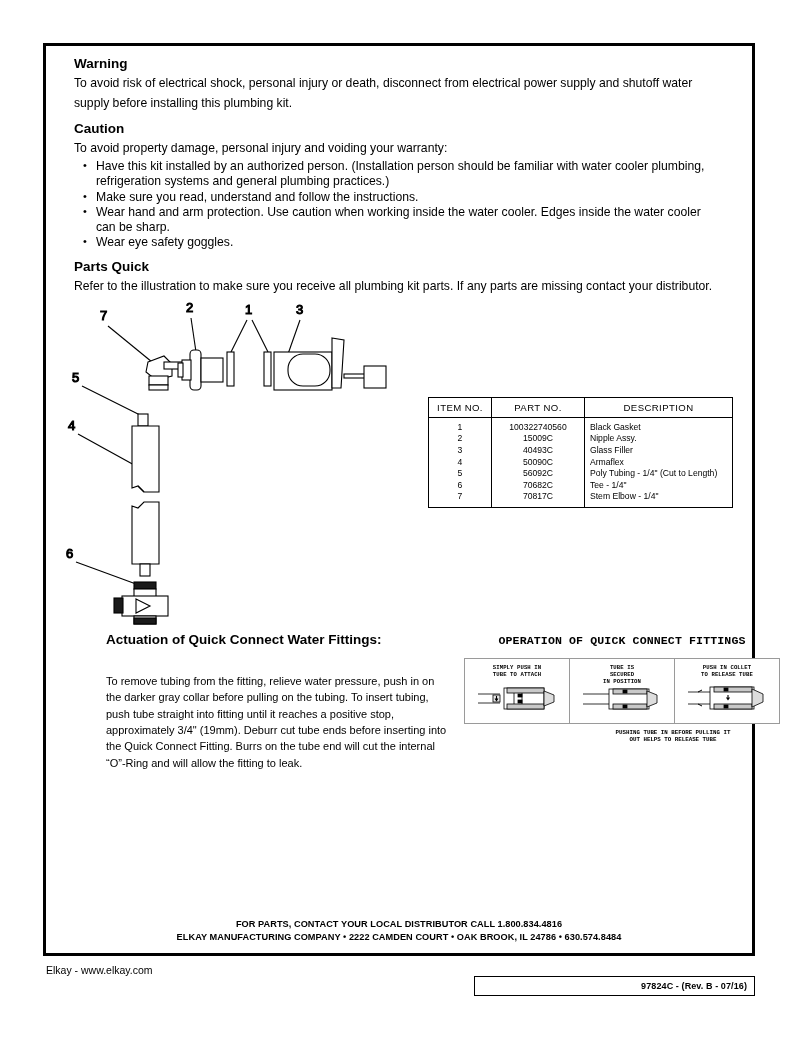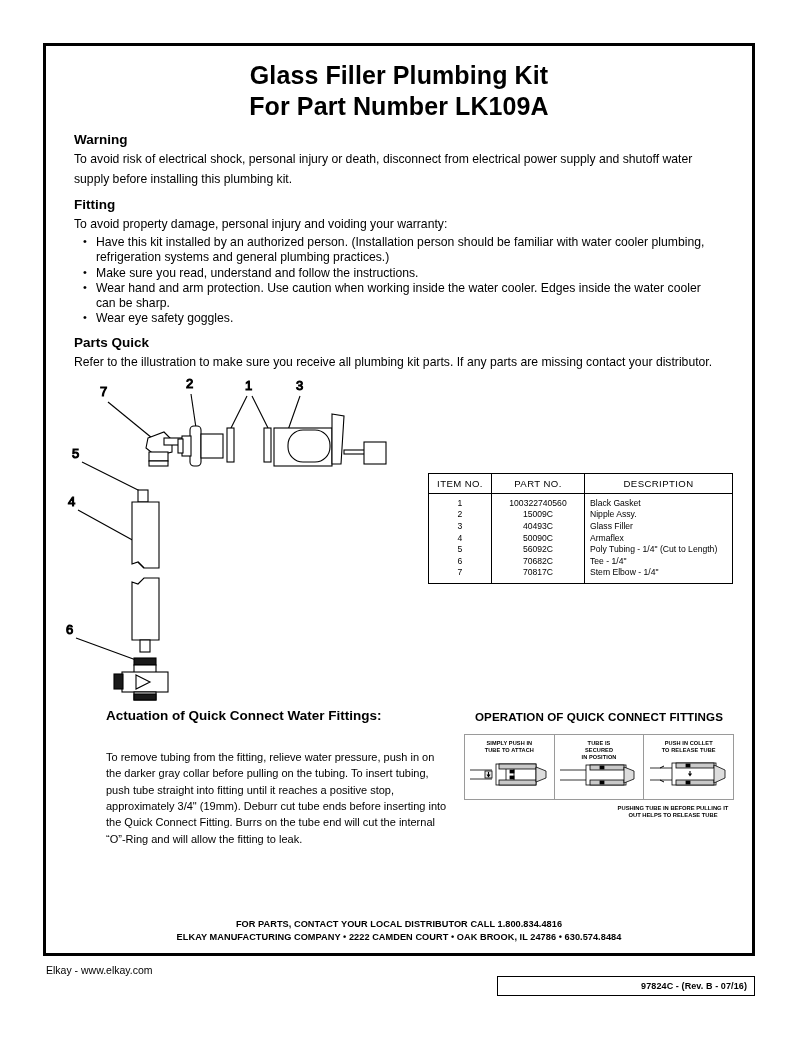--- a/index.html
+++ b/index.html
@@ -45,62 +45,58 @@
   table.ptable td.c1{text-align:center;border-right:1.6px solid #000;}
   table.ptable td.c2{text-align:center;border-right:1.6px solid #000;}
   table.ptable td.c3{text-align:left;padding-left:5px;}
   tr.first td{padding-top:4px;}
   tr.last td{padding-bottom:4px;}
   
   .qc{position:relative;margin-top:6px;height:150px;}
   .qc-left{position:absolute;left:60px;top:0;width:345px;}
   .qc-title{font-size:13.5px;font-weight:bold;margin-bottom:26px;}
   .qc-para{font-size:11px;line-height:16.4px;}
-  .qc-right{position:absolute;left:418px;top:2px;width:270px;}
+  .qc-right{position:absolute;left:418px;top:2px;width:316px;font-family:Liberation Mono, monospace;}
   .qc-right-title{font-size:11.6px;font-weight:bold;text-align:center;letter-spacing:.1px;margin-bottom:11px;}
   .qc-box{border:1px solid #9a9a9a;height:64px;display:flex;background:#fff;}
   .qc-cell{flex:1;border-right:1px solid #9a9a9a;position:relative;}
   .qc-cell:last-child{border-right:none;}
   .qc-cap{font-size:5.6px;font-weight:bold;text-align:center;line-height:7px;padding-top:5px;letter-spacing:.1px;}
   .qc-note{font-size:5.8px;font-weight:bold;line-height:7.4px;text-align:center;margin-top:5px;margin-left:150px;width:118px;}
   
   .foot{position:absolute;left:0;right:0;bottom:10px;text-align:center;}
   .foot div{font-size:9.2px;font-weight:bold;line-height:12.4px;letter-spacing:.05px;}
   
   .outer-foot{position:absolute;left:43px;top:962px;width:712px;}
   .outer-left{position:absolute;left:3px;top:2px;font-size:10.5px;}
   .revbox{
-    position:absolute;right:0;top:14px;width:258px;height:20px;
+    position:absolute;right:0;top:14px;width:281px;height:20px;
     border:1.4px solid #000;box-sizing:border-box;
   }
   .revbox span{
     position:absolute;right:7px;top:4px;font-size:9px;font-weight:bold;letter-spacing:.1px;
   }
 </style>
 </head>
 <body>
 
 <div class="page-frame">
 
-  <div class="title-block">
-    <div class="title-line">Glass Filler Plumbing Kit</div>
-    <div class="title-line">For Part Number LK109A</div>
-  </div>
 
   <div class="gap-8"></div>
 
   <div class="sec">
     <div class="sec-head">Warning</div>
     <p class="sec-body">To avoid risk of electrical shock, personal injury or death, disconnect from electrical power supply and shutoff water supply before installing this plumbing kit.</p>
   </div>
 
   <div class="gap-6"></div>
 
   <div class="sec">
-    <div class="sec-head">Fitting</div>
+    <div class="sec-head">Caution</div>
     <p class="sec-body">To avoid property damage, personal injury and voiding your warranty:</p>
     <ul class="bullets">
       <li>Have this kit installed by an authorized person.  (Installation person should be familiar with water cooler plumbing, refrigeration systems and general plumbing practices.)</li>
       <li>Make sure you read, understand and follow the instructions.</li>
       <li>Wear hand and arm protection.  Use caution when working inside the water cooler.  Edges inside the water cooler can be sharp.</li>
       <li>Wear eye safety goggles.</li>
     </ul>
   </div>
 
   <div class="gap-6"></div>

